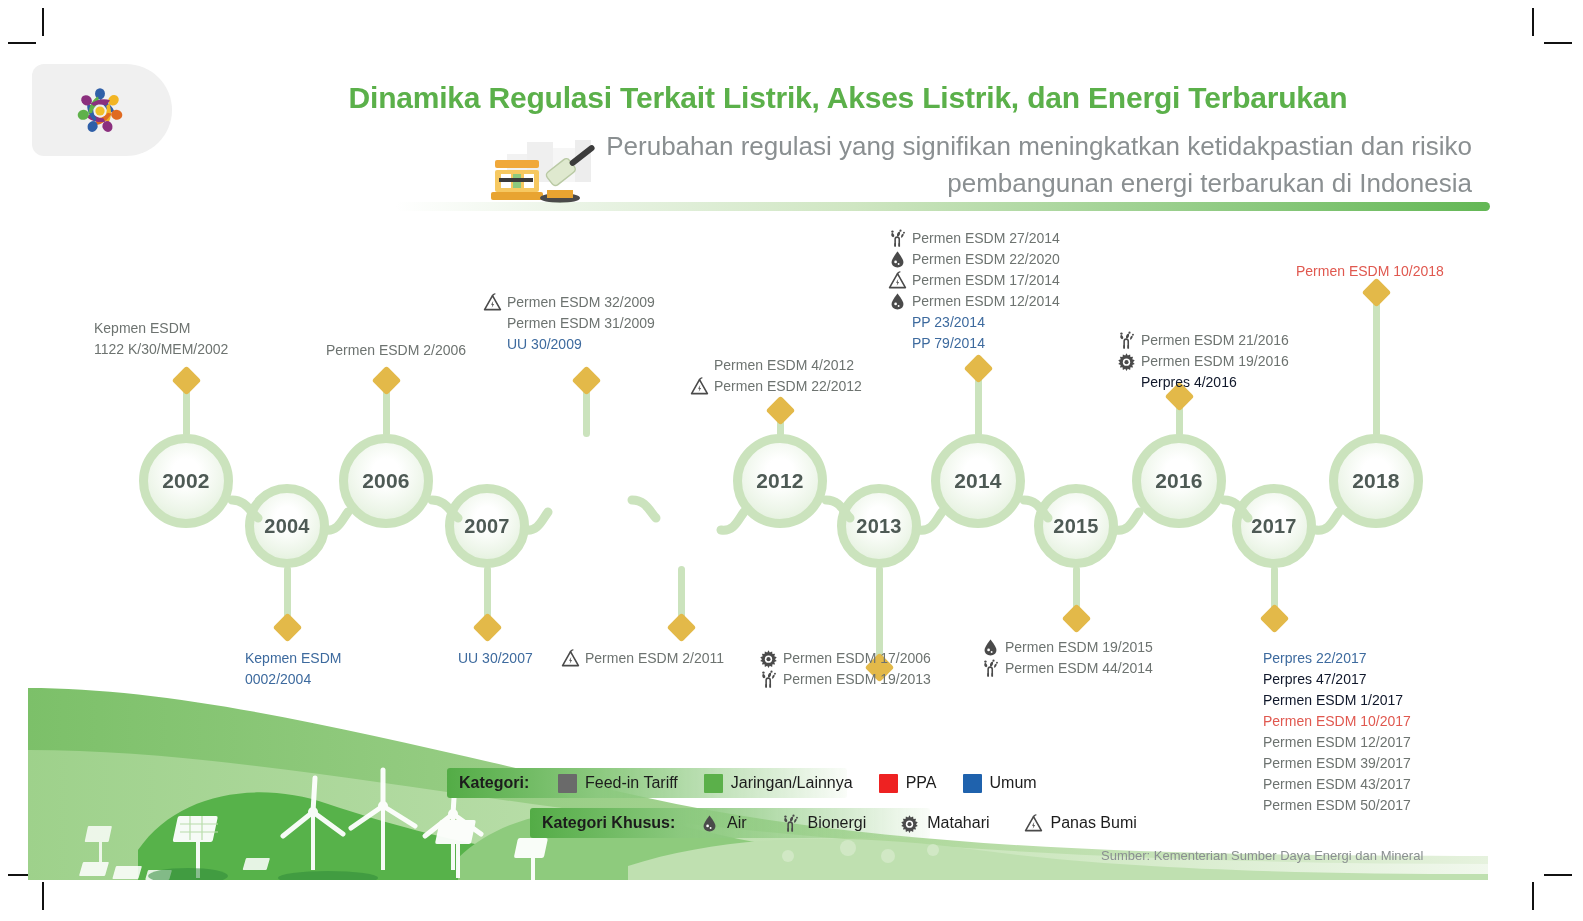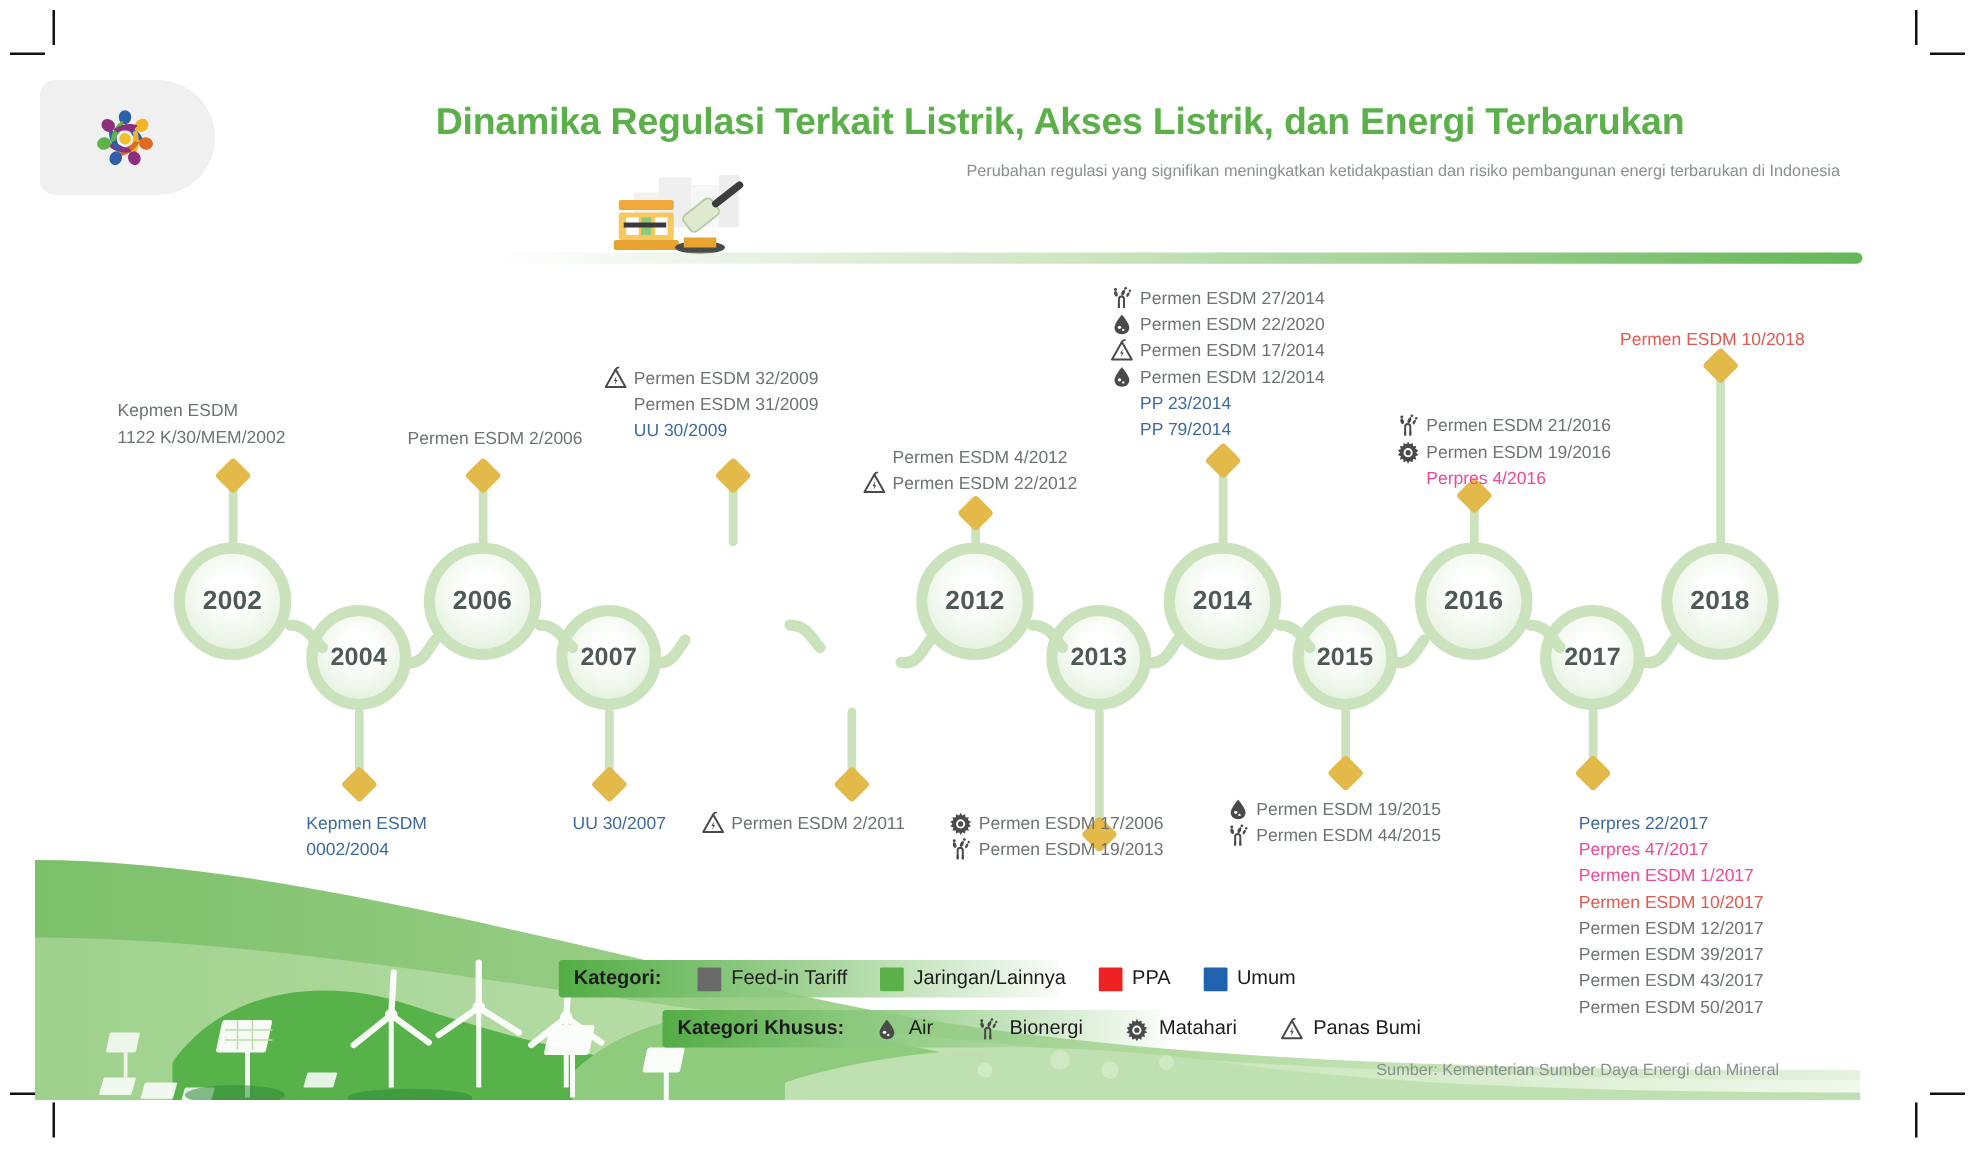--- a/index.html
+++ b/index.html
@@ -24,21 +24,21 @@
   }
   .logo-mark{position:absolute;left:62px;top:78px;width:76px;height:66px;}
 
   .title{
     position:absolute;left:188px;top:80px;width:1320px;
     font-size:30px;font-weight:bold;color:#5bb04a;
     letter-spacing:-0.2px;line-height:1.2;text-align:center;
   }
   .subtitle{
     position:absolute;left:560px;top:128px;width:912px;
-    font-size:13px;color:#8a8f91;line-height:1.42;text-align:right;
+    font-size:26px;color:#8a8f91;line-height:1.42;text-align:right;
     font-weight:400;
   }
   .gavel{position:absolute;left:487px;top:140px;width:120px;height:68px;}
   .rule{
     position:absolute;left:395px;top:202px;width:1095px;height:9px;border-radius:5px;
     background:linear-gradient(90deg,rgba(255,255,255,0) 0%,rgba(214,233,205,0.55) 18%,#cfe6c2 42%,#8cc97f 78%,#63b755 100%);
   }
 
   
   .landscape{position:absolute;left:28px;top:680px;width:1460px;height:200px;}
@@ -56,21 +56,21 @@
   .node.bot{width:84px;height:84px;font-size:20px;}
 
   .stem{position:absolute;width:7px;background:#cbe3bd;border-radius:4px;}
   .dia{position:absolute;width:21px;height:21px;background:#e3b949;transform:rotate(45deg);border-radius:3px;}
 
   .lbl{position:absolute;font-size:14px;line-height:1.32;color:#6d7370;white-space:nowrap;}
   .lbl .row{display:flex;align-items:center;gap:5px;height:21px;}
   .ico{width:19px;height:19px;flex:0 0 19px;display:inline-block;}
   .c-grey{color:#6d7370;}
   .c-blue{color:#3d6a9e;}
-  .c-green{color:#ec4899;}
+  .c-green{color:#0f172a;}
   .c-red{color:#e0584f;}
 
   
   .leg{position:absolute;display:flex;align-items:center;height:30px;
        border-radius:3px;font-size:16px;color:#1c1c1c;}
   .leg1{left:447px;top:768px;width:400px;
         background:linear-gradient(90deg,#53ac46 0%,#8cc97f 38%,rgba(220,238,210,0.15) 100%);}
   .leg2{left:530px;top:808px;width:400px;
         background:linear-gradient(90deg,#53ac46 0%,#8cc97f 38%,rgba(220,238,210,0.15) 100%);}
   .leg-title{font-weight:bold;padding:0 12px;white-space:nowrap;}
@@ -519,21 +519,21 @@
         <svg class="ico" viewBox="0 0 24 24" fill="#4a4a4a">
           <path d="M9 22 L9 13 C9 11.4 10.1 10.3 11.6 10.3 C13.1 10.3 14.2 11.4 14.2 13 L14.2 22" fill="none" stroke="#4a4a4a" stroke-width="2"></path>
           <path d="M9 22 L9 18 M14.2 22 L14.2 18" stroke="#4a4a4a" stroke-width="2"></path>
           <path d="M6.4 10.5 C4 9.6 3.4 6.6 5 4.6 C6.9 5 8.3 7.2 7.8 9.6 Z"></path>
           <path d="M11.6 9.4 C10.6 6.6 12.4 3.6 15 3.2 C15.9 5.6 14.8 8.4 12.6 9.6 Z"></path>
           <path d="M16.6 10.6 C16.2 8.2 17.6 6 19.6 5.8 C20.2 7.8 19.2 10 17.4 10.9 Z"></path>
           <circle cx="5.6" cy="3.3" r="1.5"></circle>
           <circle cx="15.8" cy="2.1" r="1.4"></circle>
           <circle cx="20.2" cy="4.6" r="1.2"></circle>
         </svg>
-        <span class="c-grey">Permen ESDM 44/2015</span>
+        <span class="c-grey">Permen ESDM 44/2014</span>
       </div>
     </div>
   <div class="lbl" style="left:1239px;top:648px;">
       <div class="row">
         <span class="ico"></span>
         <span class="c-blue">Perpres 22/2017</span>
       </div>
       <div class="row">
         <span class="ico"></span>
         <span class="c-green">Perpres 47/2017</span>

